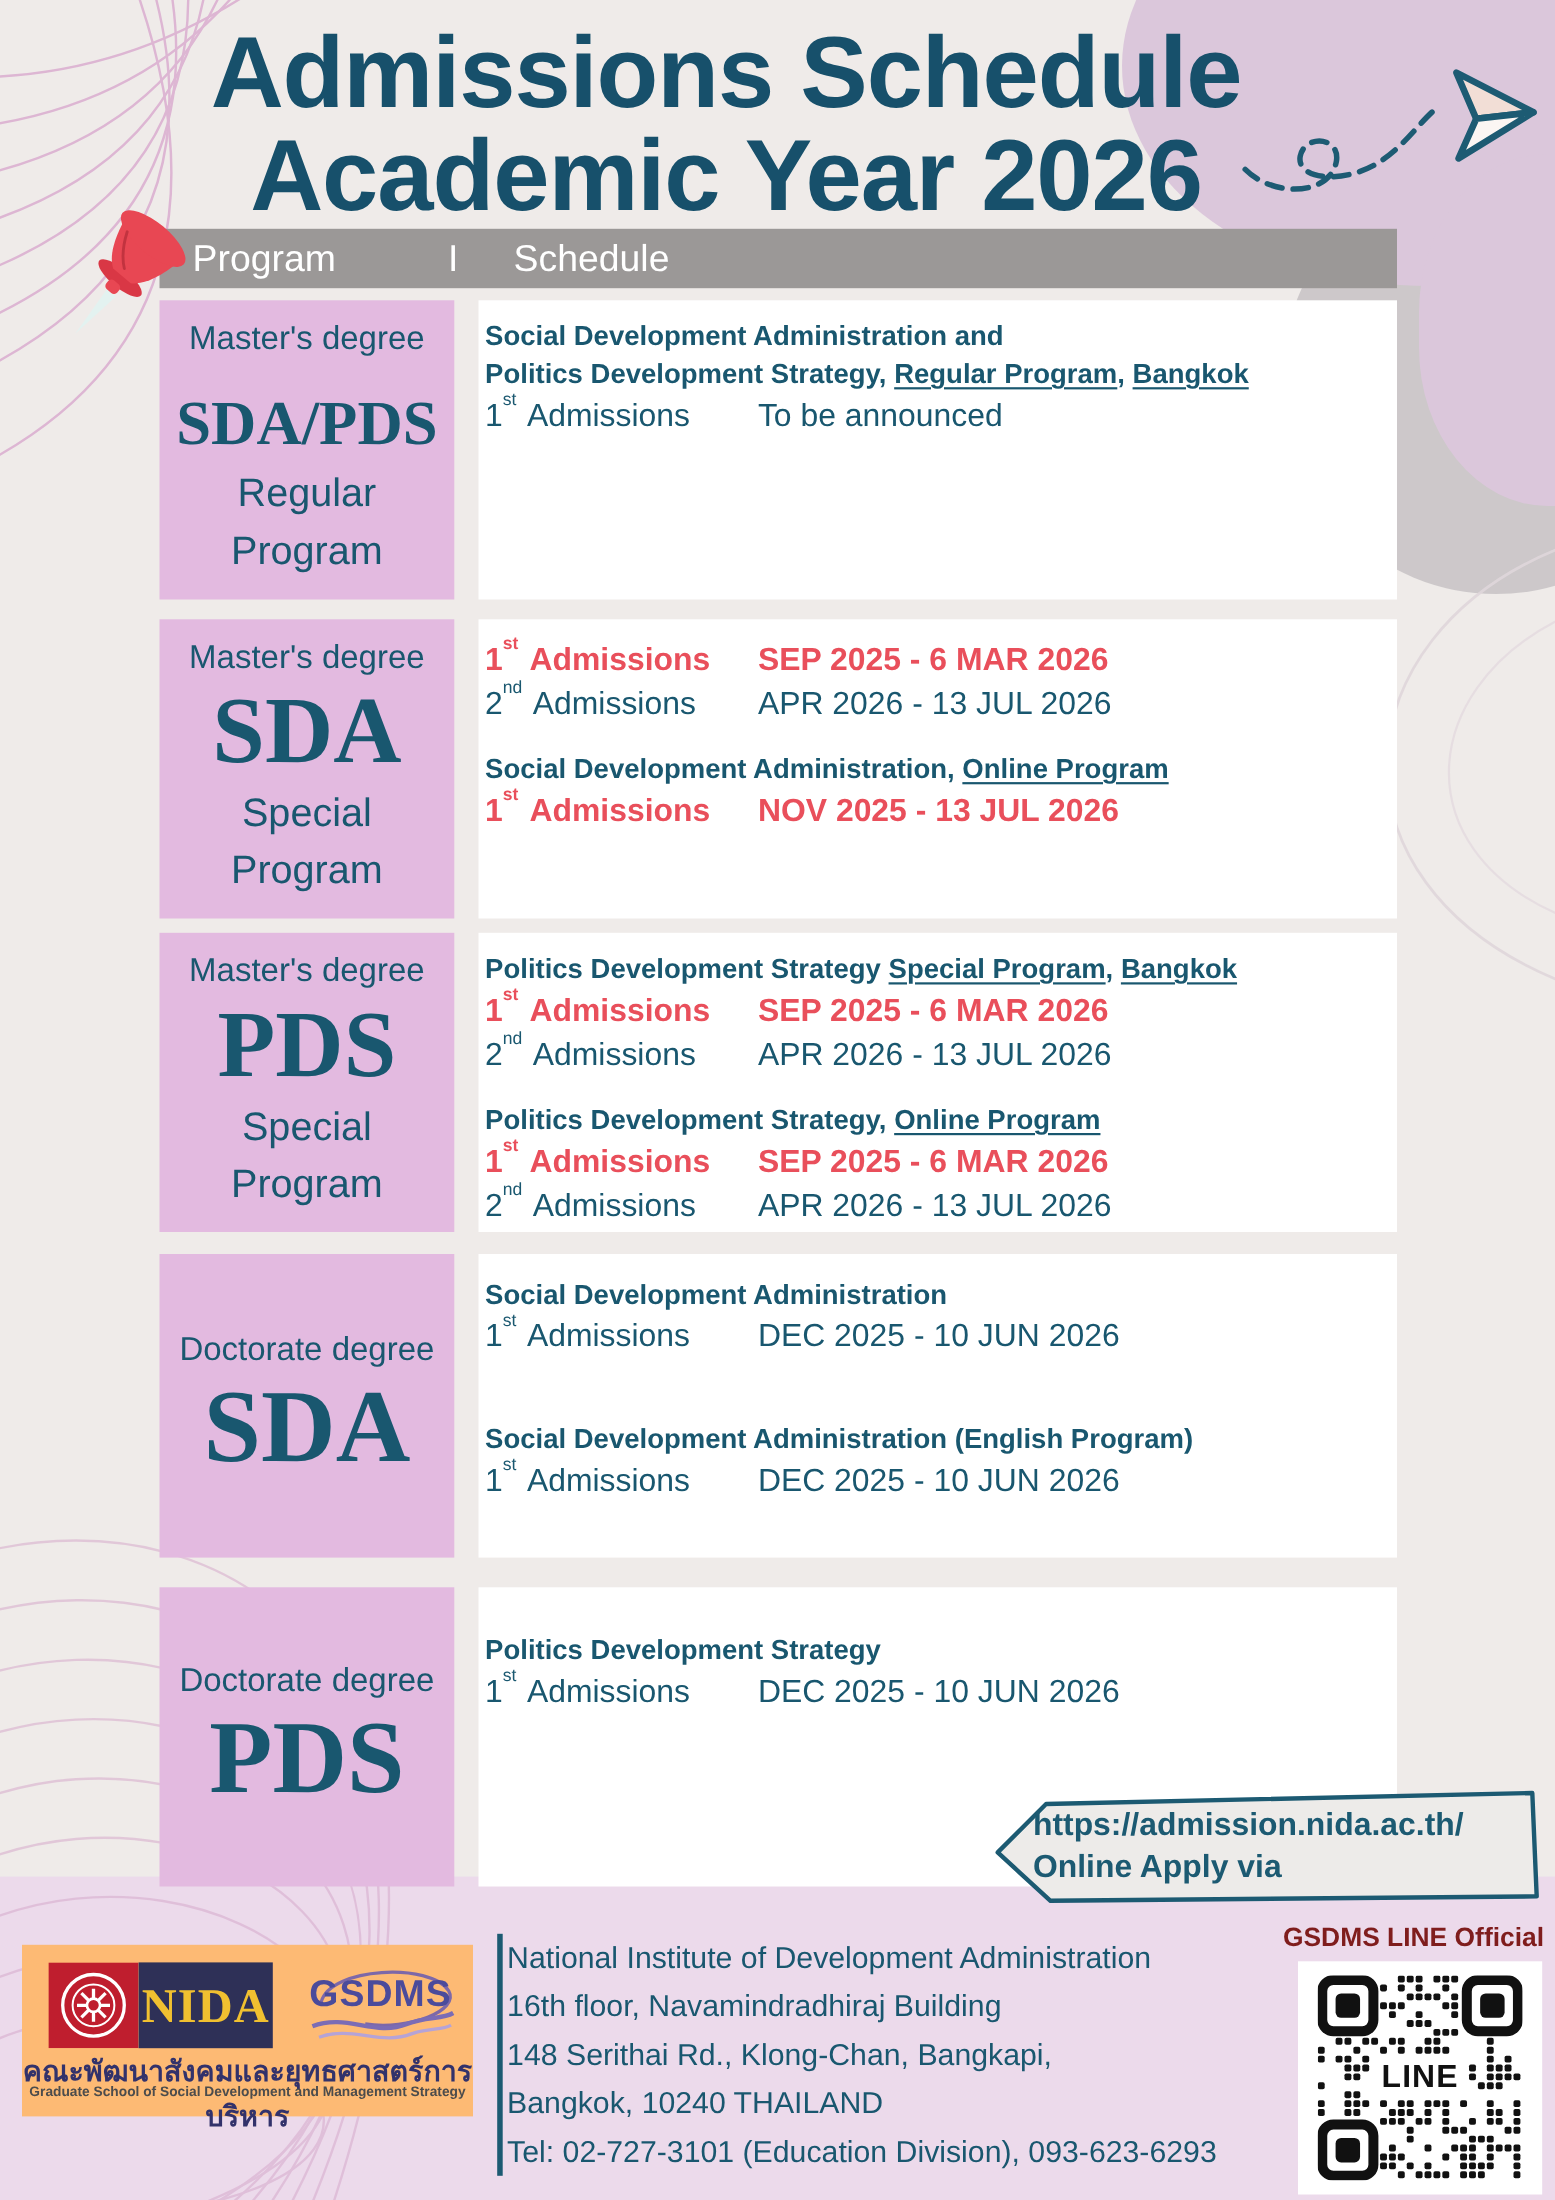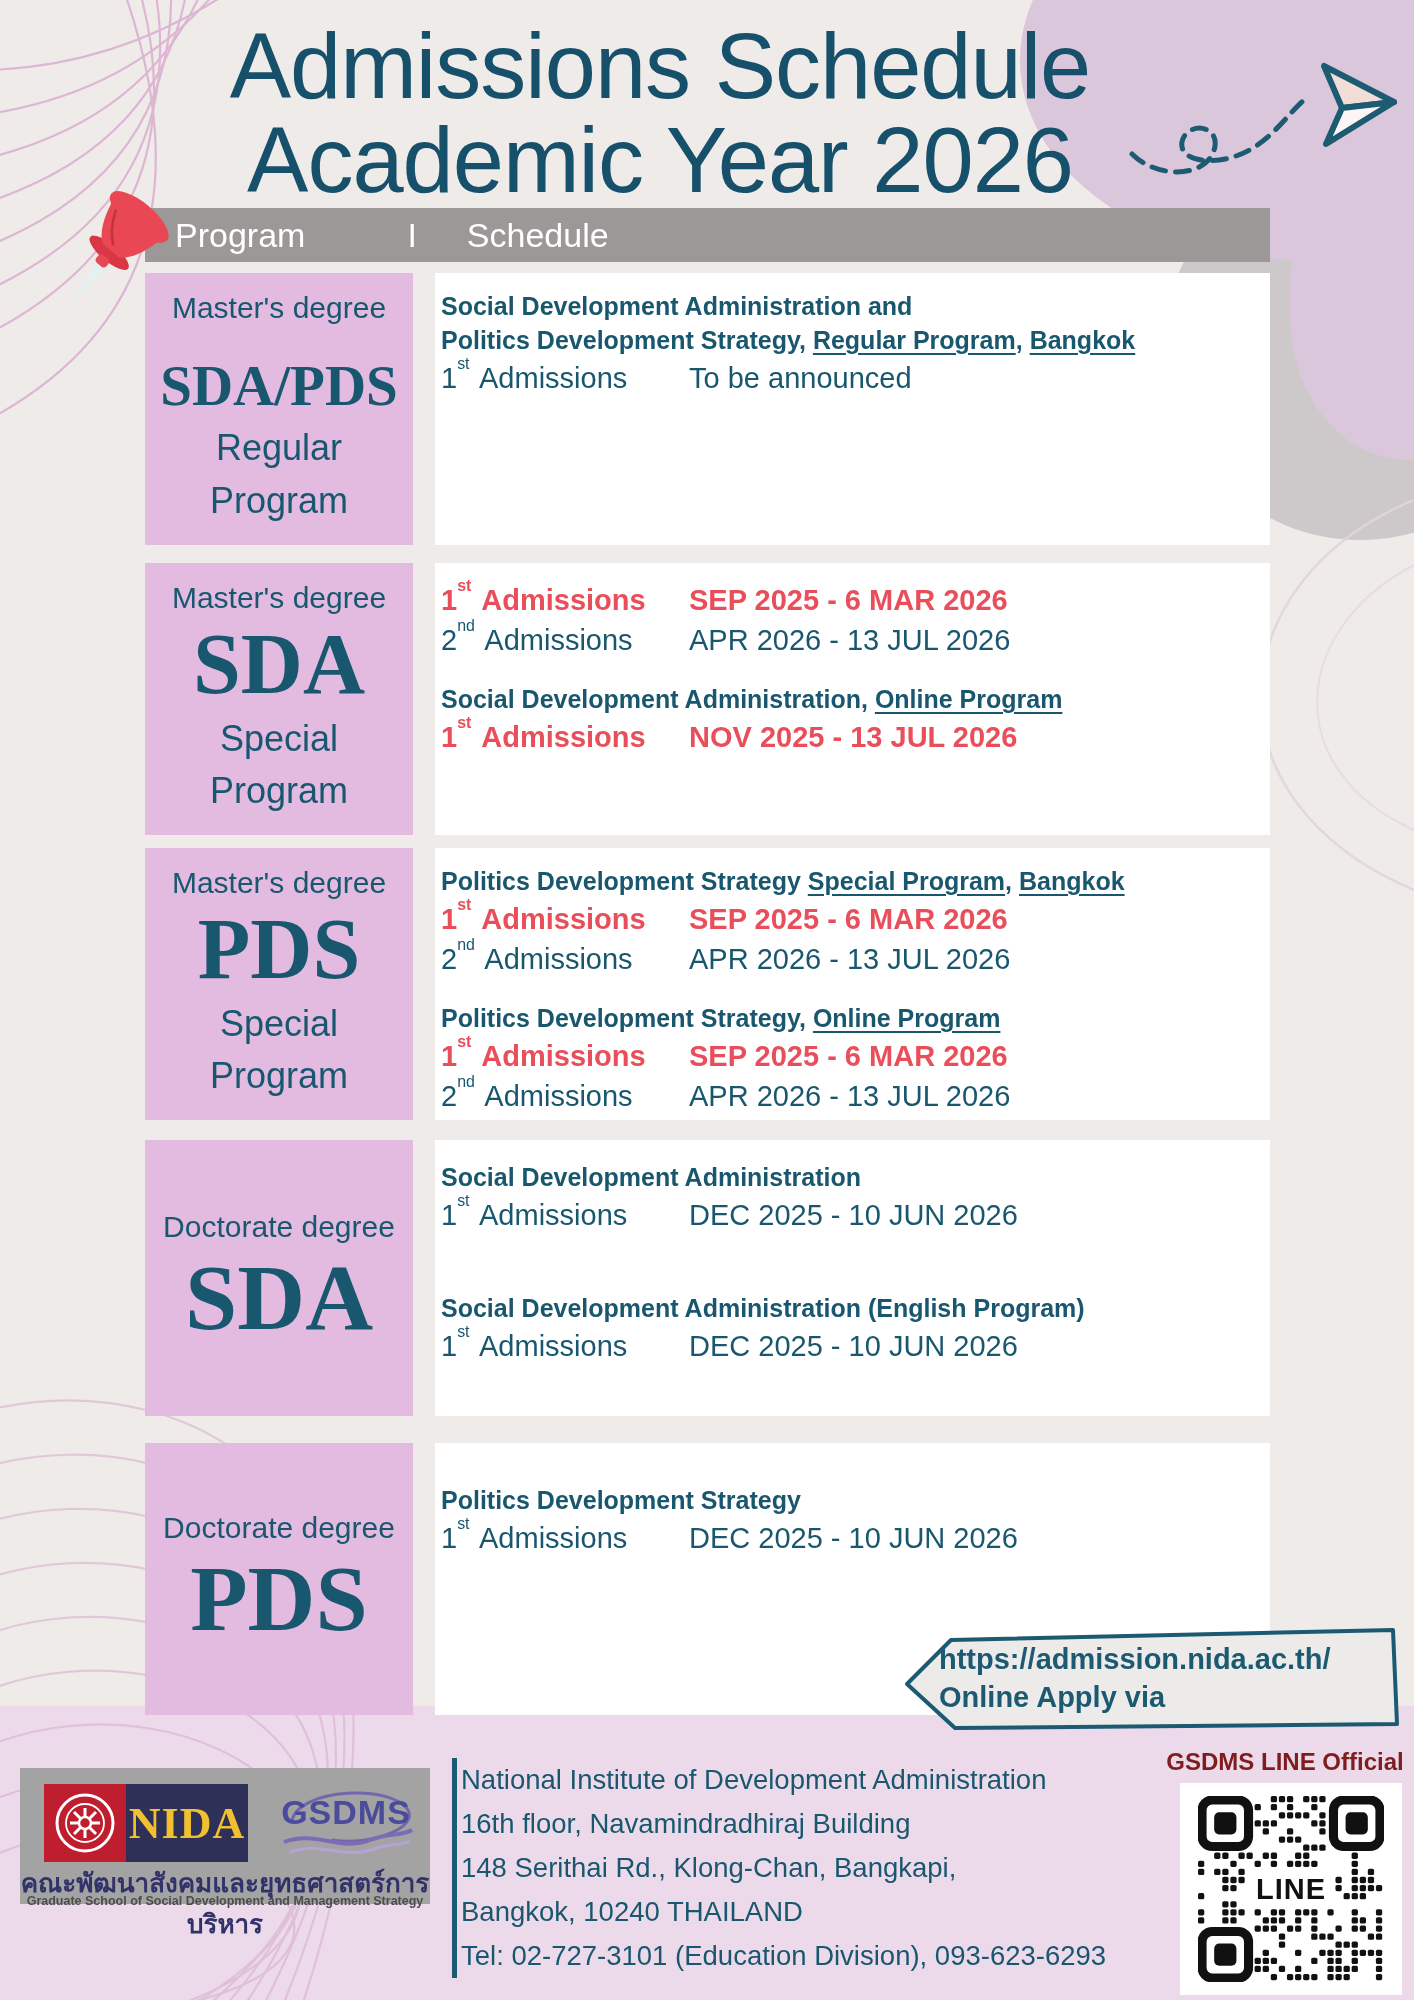--- a/index.html
+++ b/index.html
@@ -16,21 +16,21 @@
   .blob-lavender{left:1020px; top:-140px; width:560px; height:400px; border-radius:50%; background:#DBC7DB; z-index:1;}
   .blob-lavender2{left:1290px; top:140px; width:260px; height:320px; border-radius:45%; background:#DBC7DB; z-index:1;}
   .blob-gray{left:1165px; top:150px; width:390px; height:390px; border-radius:50%; background:#C9C4C6; opacity:.9; z-index:0;}
   .contour-tl{left:0; top:0; z-index:0;}
   .contour-bl{left:0; top:1380px; z-index:2;}
   .swirl-right{left:1140px; top:470px; z-index:0;}
   .footer-band{left:0; top:1706px; width:1414px; height:294px; background:var(--footer-pink); z-index:1;}
 
   
   .title{left:0; top:20px; width:1320px; text-align:center; z-index:2; color:#17506B;
-         font-weight:400; font-size:92px; line-height:1.02; letter-spacing:-1px;}
+         font-weight:700; font-size:92px; line-height:1.02; letter-spacing:-1px;}
   .plane{left:1118px; top:52px; z-index:2;}
   .pushpin{left:40px; top:186px; z-index:5;}
 
   
   .bar{left:145px; top:208px; width:1125px; height:54px; background:var(--bar-gray); z-index:3;
        display:flex; align-items:center; color:#fff; font-size:34px; font-weight:500;}
   .bar .c1{margin-left:30px;}
   .bar .div{margin-left:102px; font-weight:300;}
   .bar .c2{margin-left:50px;}
 
@@ -55,21 +55,21 @@
   .entry{display:flex; align-items:baseline; color:var(--teal); font-size:29px; height:40px;}
   .entry .ord{min-width:248px; flex:none;}
   .entry sup{font-size:0.55em; position:relative; top:-0.5em; margin-right:3px;}
   .entry.red{color:var(--red); font-weight:700;}
 
   
   .ribbon{left:893px; top:1626px; width:514px; height:110px; z-index:6;}
   .ribbon-text{left:939px; top:1640px; z-index:7; color:#1C5A72; font-weight:700; font-size:29px; line-height:38px;}
 
   
-  .logo-card{left:20px; top:1768px; width:410px; height:136px; background:#a3a3a3; z-index:3;}
+  .logo-card{left:20px; top:1768px; width:410px; height:156px; background:#fdba74; z-index:3;}
   .nida-emblem{position:absolute; left:24px; top:16px;}
   .nida-word{position:absolute; left:106px; top:16px; width:122px; height:78px; background:var(--navy);
              color:var(--nida-yellow); font-family:"Liberation Serif","DejaVu Serif",serif; font-weight:700;
              font-size:44px; display:flex; align-items:center; justify-content:center; letter-spacing:1px;}
   .gsdms-logo{position:absolute; left:248px; top:8px;}
   .thai-name{position:absolute; left:0; top:94px; width:100%; text-align:center; color:#32326B;
              font-size:26px; font-weight:600;}
   .eng-name{position:absolute; left:0; top:126px; width:100%; text-align:center; color:#4C4C4C;
             font-size:12.5px; font-weight:600;}
   .address{left:452px; top:1758px; width:740px; z-index:3; border-left:5px solid #1C5A72; padding-left:4px;

